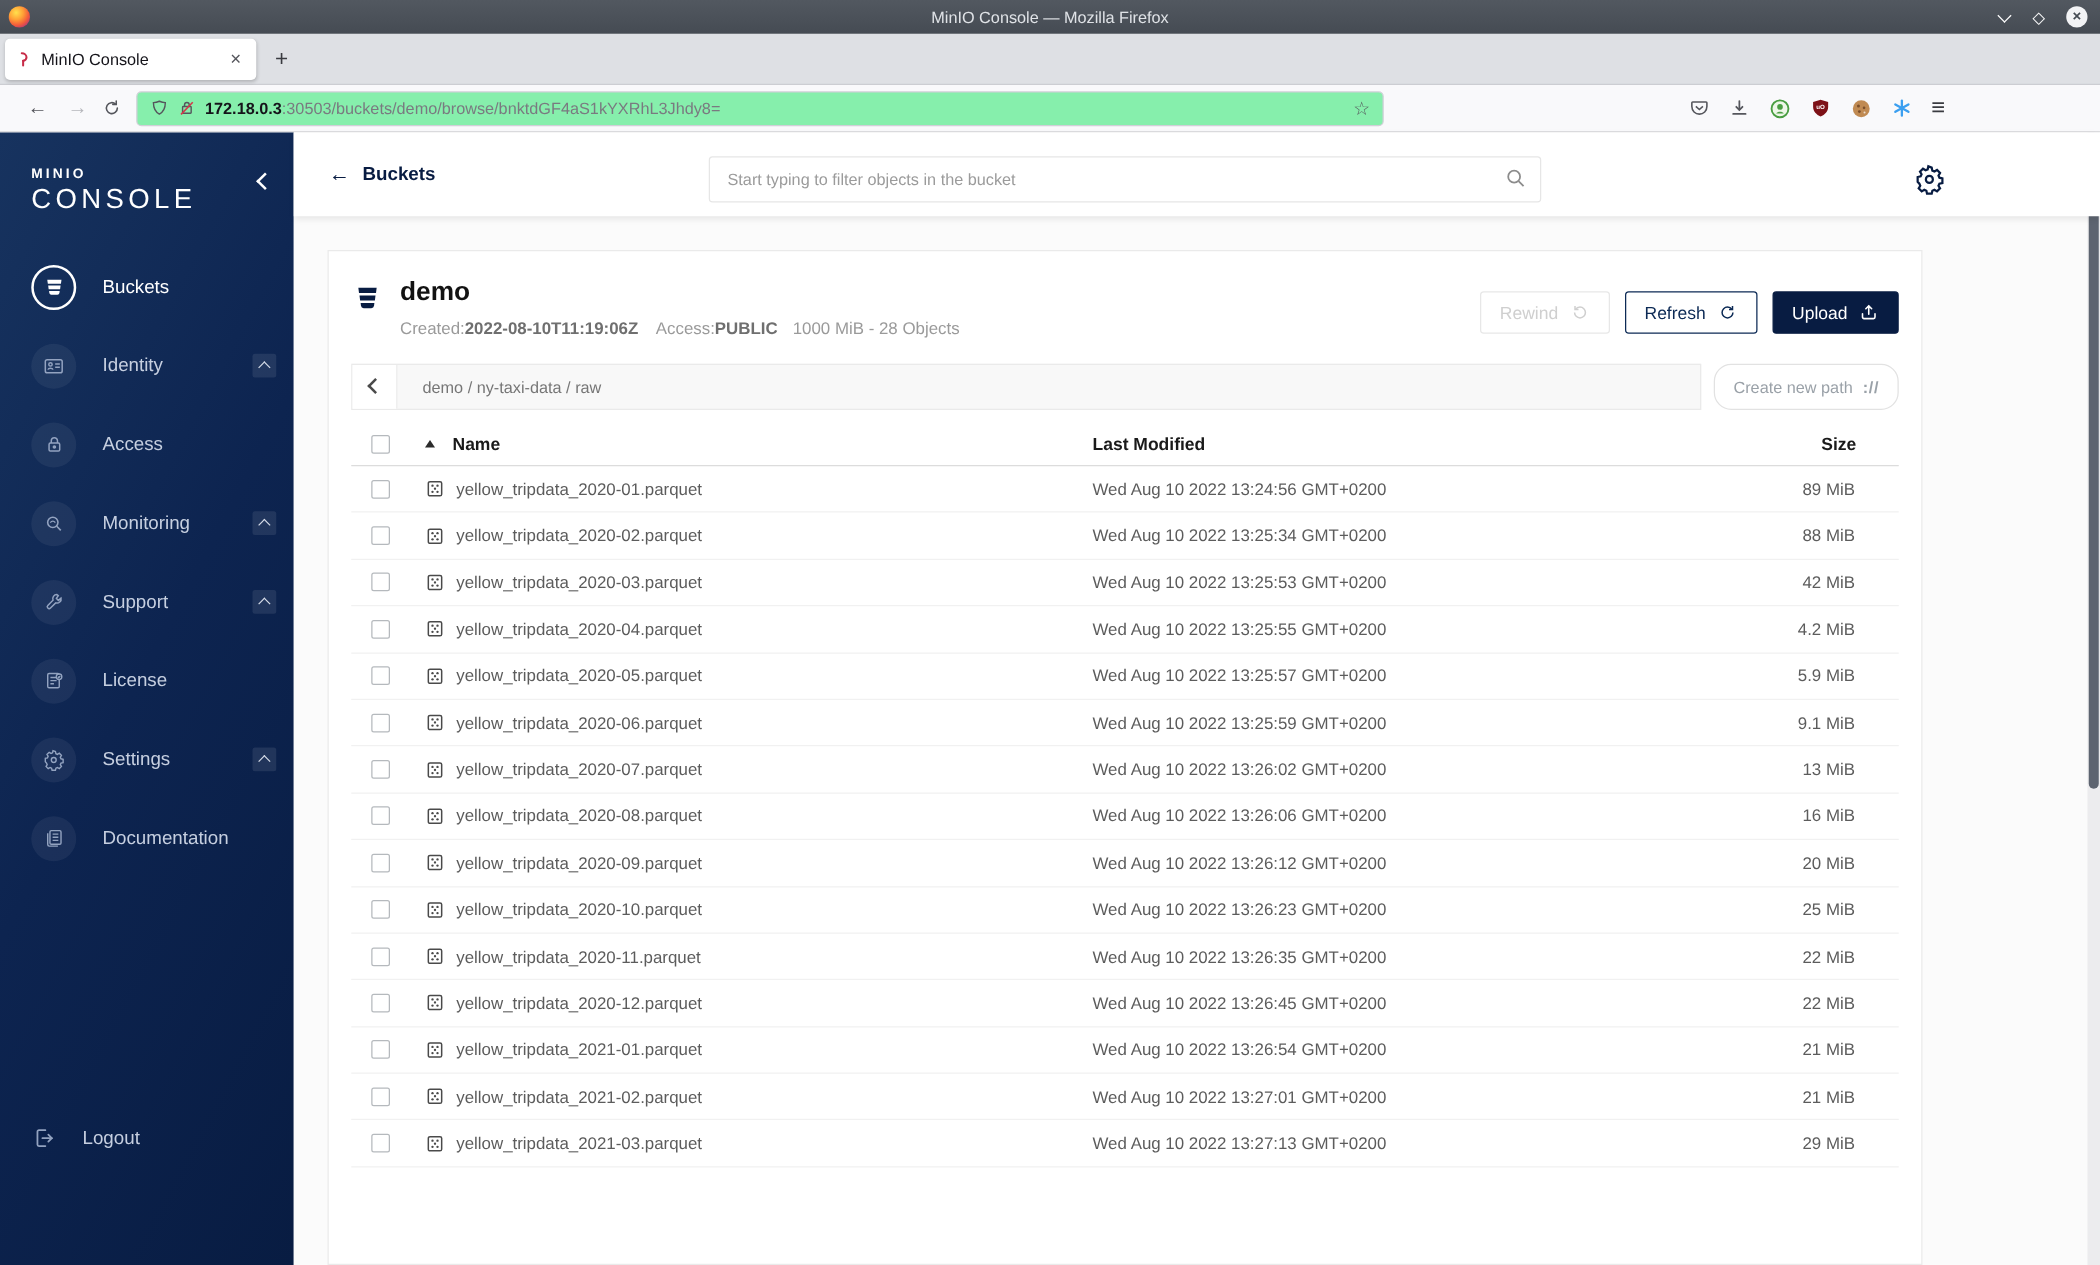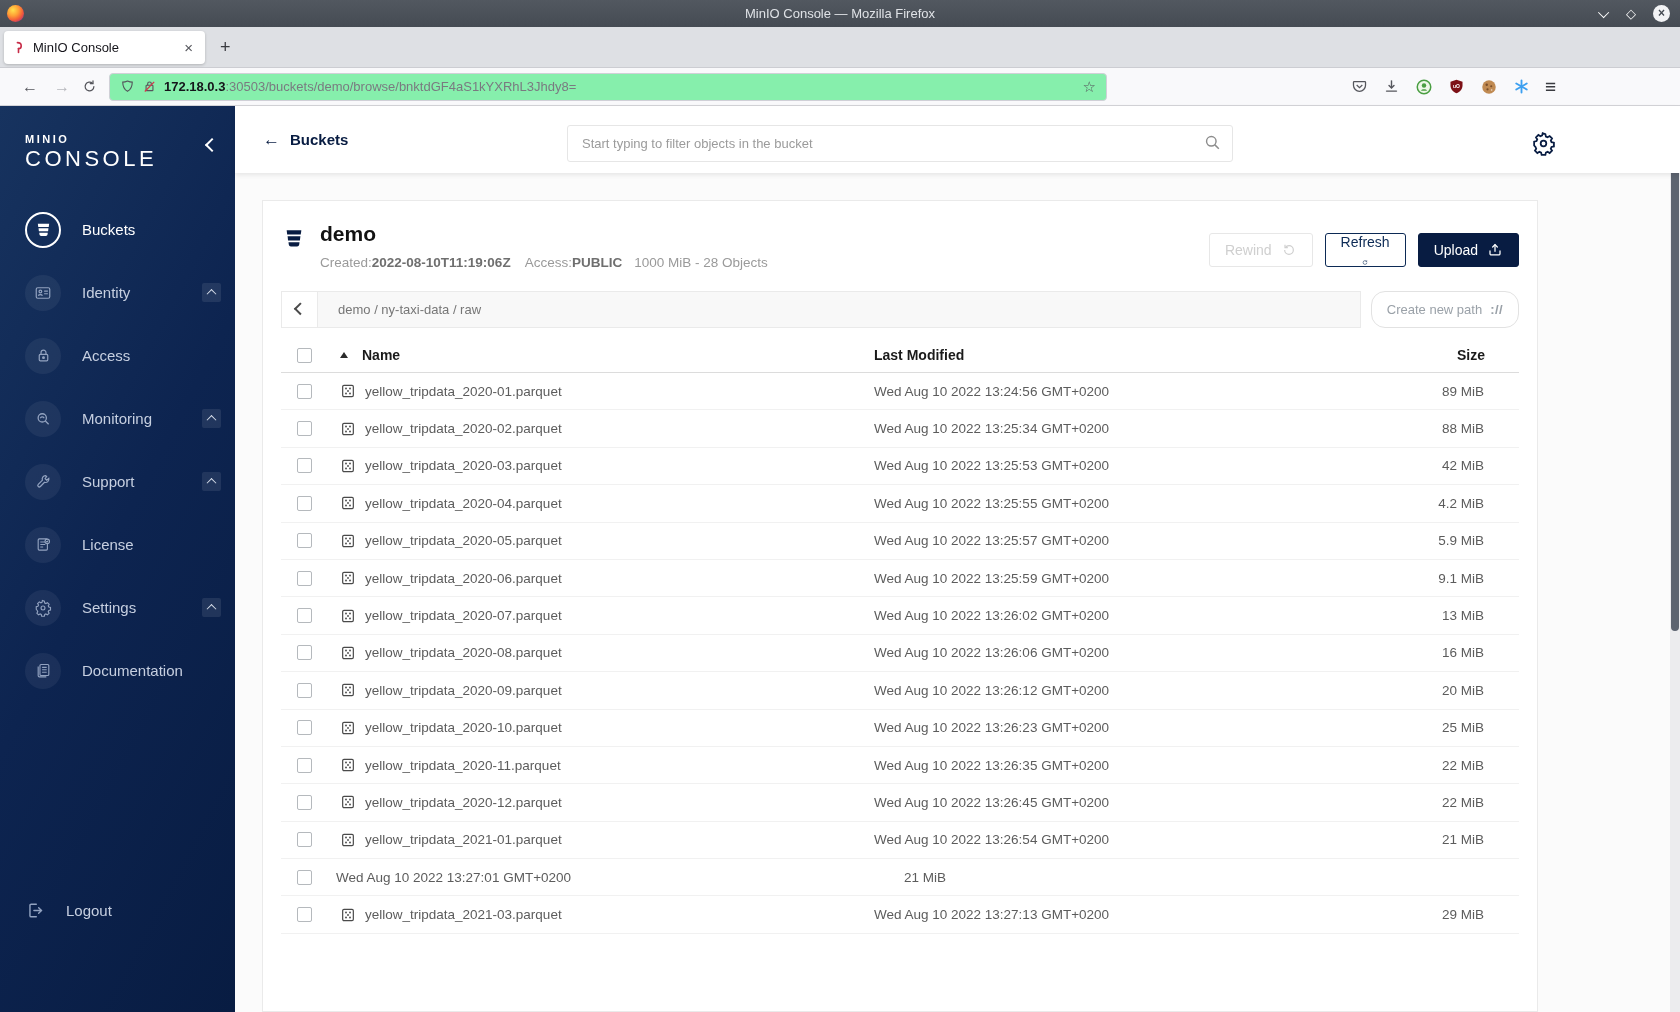--- a/index.html
+++ b/index.html
@@ -76,21 +76,21 @@
 
   .bucket-head { display:flex; padding:21px 18px 15px; }
   .bh-icon { color:#081c42; margin:5px 15px 0 2px; }
   .bh-title { font-size:21px; font-weight:bold; color:#121212; line-height:24px; }
   .bh-meta { margin-top:9px; font-size:13.5px; color:#9a9a9a; display:flex; align-items:center; gap:0; white-space:nowrap; }
   .bh-meta b { color:#6f6f6f; }
   .meta-summary { margin-left:12px; }
   .bh-actions { margin-left:auto; display:flex; align-items:center; gap:12px; margin-top:8px; }
   .btn { height:34px; border-radius:3px; font-size:14px; display:flex; align-items:center; gap:9px; padding:0 15px; background:#fff; cursor:pointer; white-space:nowrap; }
   .btn-rewind { border:1px solid #e7e7e7; color:#cfcfcf; cursor:default; }
-  .btn-refresh { border:1px solid #0c2a55; color:#0c2a55;flex-direction:column; }
+  .btn-refresh { border:1px solid #0c2a55; color:#0c2a55; }
   .btn-upload { background:#081c42; border:1px solid #081c42; color:#fff; }
 
   .browse-bar { display:flex; margin:6px 18px 0;justify-content:flex-end; }
   .crumb-box { flex:1; display:flex; align-items:center; border:1px solid #eaeaea; background:#f8f8f8; height:37px; }
   .crumb-back { width:36px; height:35px; background:#fff; border-right:1px solid #eaeaea; display:flex; align-items:center; justify-content:center; cursor:pointer; }
   .chev-left { width:9px; height:9px; border-left:2px solid #4a4a4a; border-bottom:2px solid #4a4a4a; transform:rotate(45deg) translate(0,-1px); }
   .crumb-text { margin-left:20px; font-size:13px; color:#767676; }
   .btn-createpath { margin-left:10px; width:148px; height:37px; border:1px solid #e2e2e2; border-radius:14px; background:#fff; color:#9aa1a8; font-size:13px; display:flex; align-items:center; justify-content:center; gap:8px; cursor:pointer; }
   .cp-icon { font-weight:bold; letter-spacing:.5px; color:#9aa1a8; }
 
@@ -722,20 +722,35 @@
       </span>
       <span class="obj-name">yellow_tripdata_2021-01.parquet</span>
     </div>
     <div class="cell-mod">Wed Aug 10 2022 13:26:54 GMT+0200</div>
     <div class="cell-size">21 MiB</div>
   </div>
               <div class="trow">
     <div class="cell-check">
                   <span class="checkbox"></span>
                 </div>
+    <div class="cell-name">
+      <span class="file-icon">
+        <svg width="16" height="16" viewBox="0 0 24 24" fill="none" stroke="currentColor" stroke-width="1.8">
+          <rect x="4" y="3.5" width="16" height="17" rx="2"></rect>
+          <g fill="currentColor" stroke="none">
+            <circle cx="9" cy="8.3" r="1.4"></circle>
+                        <circle cx="15" cy="8.3" r="1.4"></circle>
+            <circle cx="12" cy="12" r="1.4"></circle>
+                        <circle cx="9" cy="15.7" r="1.4"></circle>
+                        <circle cx="15" cy="15.7" r="1.4"></circle>
+          </g>
+        </svg>
+      </span>
+      <span class="obj-name">yellow_tripdata_2021-02.parquet</span>
+    </div>
     <div class="cell-mod">Wed Aug 10 2022 13:27:01 GMT+0200</div>
     <div class="cell-size">21 MiB</div>
   </div>
               <div class="trow">
     <div class="cell-check">
                   <span class="checkbox"></span>
                 </div>
     <div class="cell-name">
       <span class="file-icon">
         <svg width="16" height="16" viewBox="0 0 24 24" fill="none" stroke="currentColor" stroke-width="1.8">

